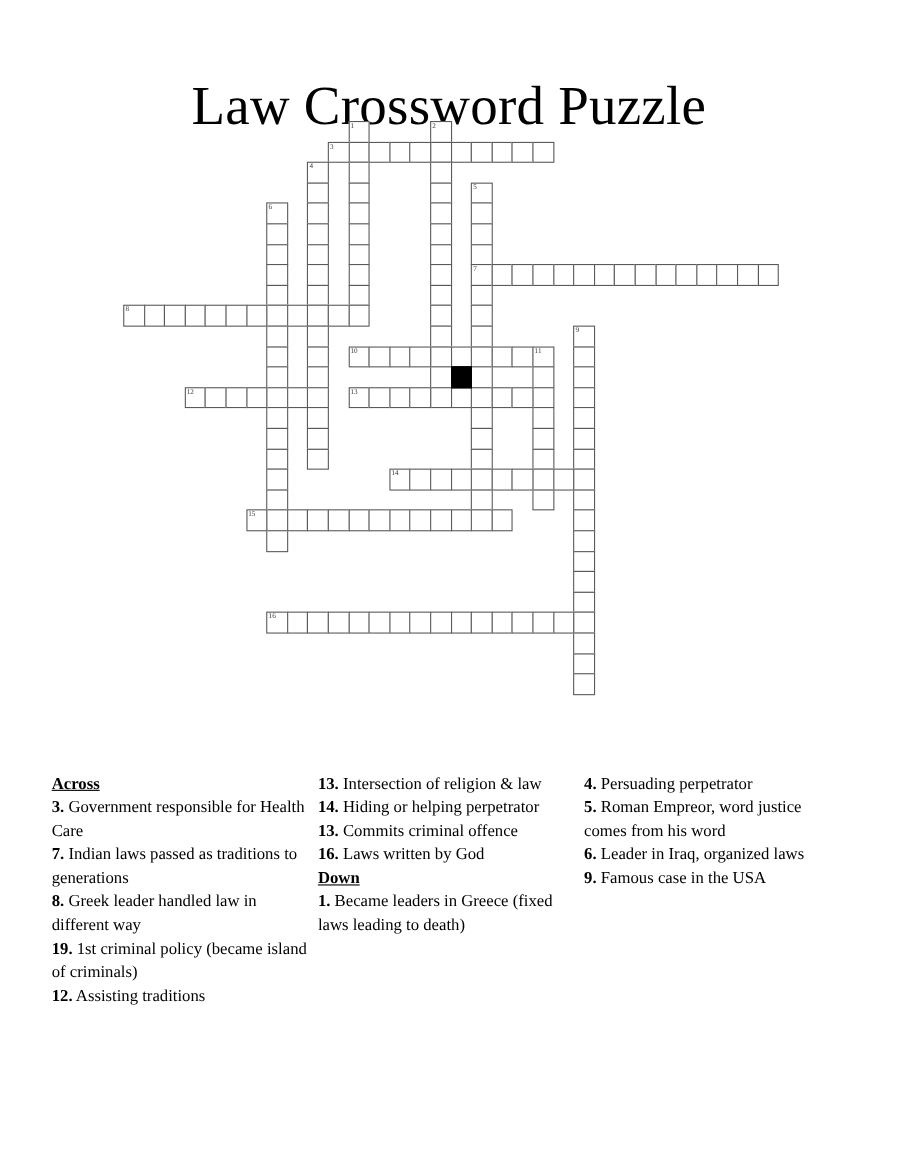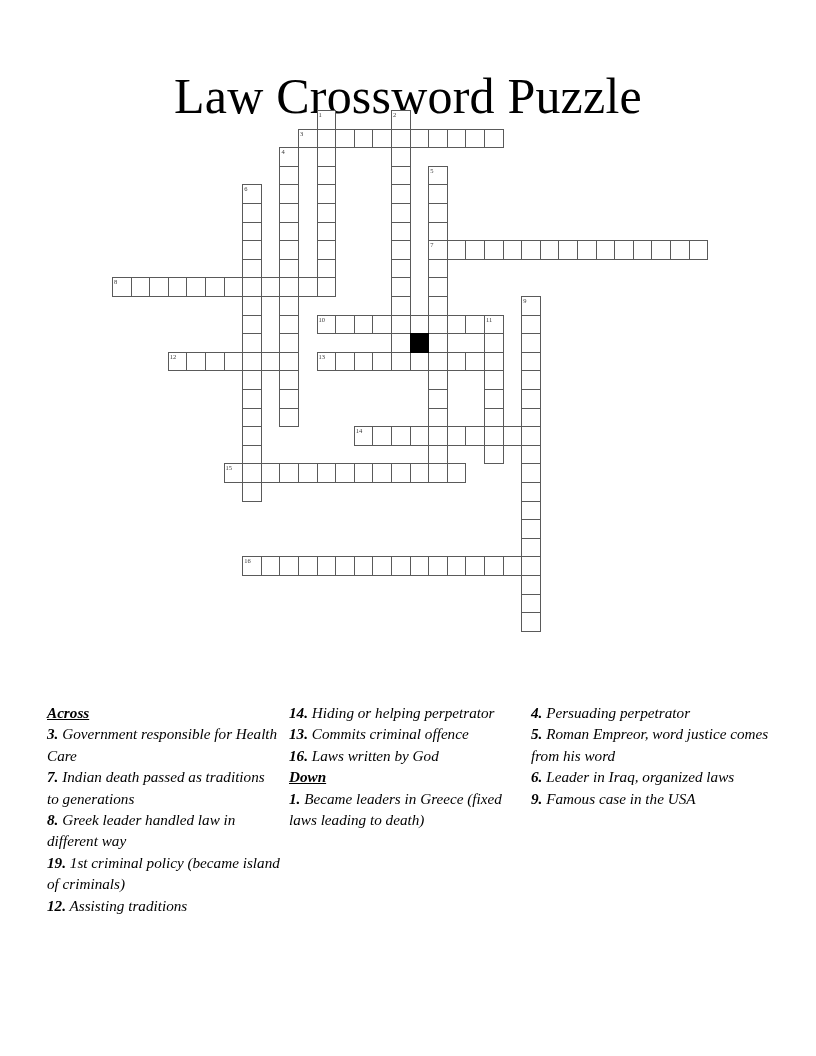--- a/index.html
+++ b/index.html
@@ -71,21 +71,20 @@
     left: 47px;
     top: 702px;
     width: 724px;
     height: 250px;
   }
   .clue-col {
     position: absolute;
     top: 0;
     font-size: 15.2px;
     line-height: 21.4px;
-    font-style: italic;
   }
   .clue-col.c1 { left: 0px;   width: 233px; }
   .clue-col.c2 { left: 242px; width: 240px; }
   .clue-col.c3 { left: 484px; width: 240px; }
 
   .clue-head {
     font-weight: bold;
     text-decoration: underline;
     display: block;
   }
@@ -320,27 +319,28 @@
       <div class="cw-cell" style="left: 484px; top: 556.4px; width: 19.6px; height: 19.6px;"></div>
       <div class="cw-cell" style="left: 502.6px; top: 556.4px; width: 19.6px; height: 19.6px;"></div>
       <div class="cw-cell black" style="left: 409.6px; top: 333.2px; width: 19.6px; height: 19.6px;"></div>
     </div>
 
   <div id="clues">
 
     <div class="clue-col c1">
       <span class="clue-head">Across</span>
       <span class="clue"><span class="n">3.</span> <span>Government responsible for Health Care</span></span>
-      <span class="clue"><span class="n">7.</span> <span>Indian death passed as traditions to generations</span></span>
+      <span class="clue"><span class="n">7.</span> <span>Indian laws passed as traditions to generations</span></span>
       <span class="clue"><span class="n">8.</span> <span>Greek leader handled law in different way</span></span>
       <span class="clue"><span class="n">19.</span> <span>1st criminal policy (became island of criminals)</span></span>
       <span class="clue"><span class="n">12.</span> <span>Assisting traditions</span></span>
     </div>
 
     <div class="clue-col c2">
+      <span class="clue"><span class="n">13.</span> <span>Intersection of religion &amp; law</span></span>
       <span class="clue"><span class="n">14.</span> <span>Hiding or helping perpetrator</span></span>
       <span class="clue"><span class="n">13.</span> <span>Commits criminal offence</span></span>
       <span class="clue"><span class="n">16.</span> <span>Laws written by God</span></span>
       <span class="clue-head">Down</span>
       <span class="clue"><span class="n">1.</span> <span>Became leaders in Greece (fixed laws leading to death)</span></span>
     </div>
 
     <div class="clue-col c3">
       <span class="clue"><span class="n">4.</span> <span>Persuading perpetrator</span></span>
       <span class="clue"><span class="n">5.</span> <span>Roman Empreor, word justice comes from his word</span></span>

